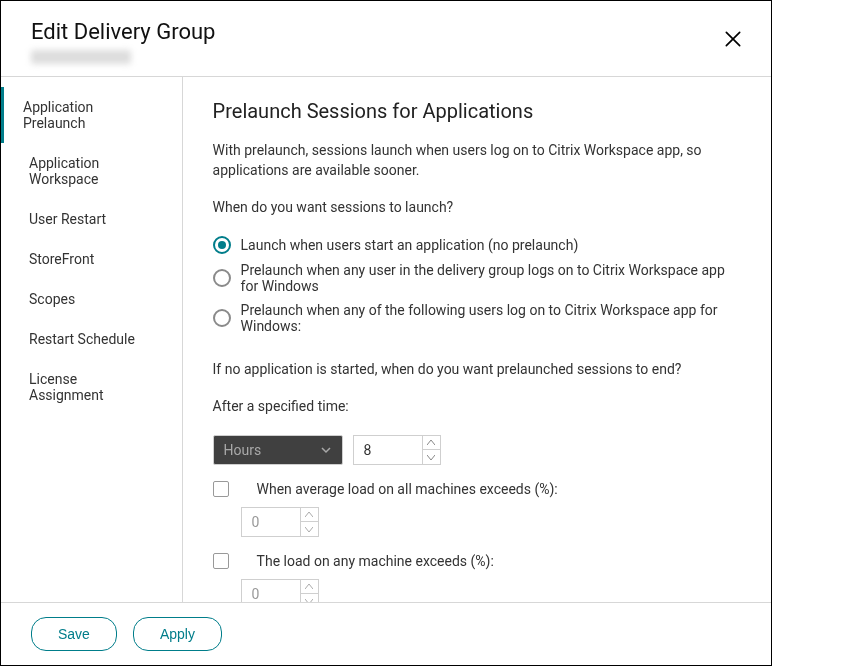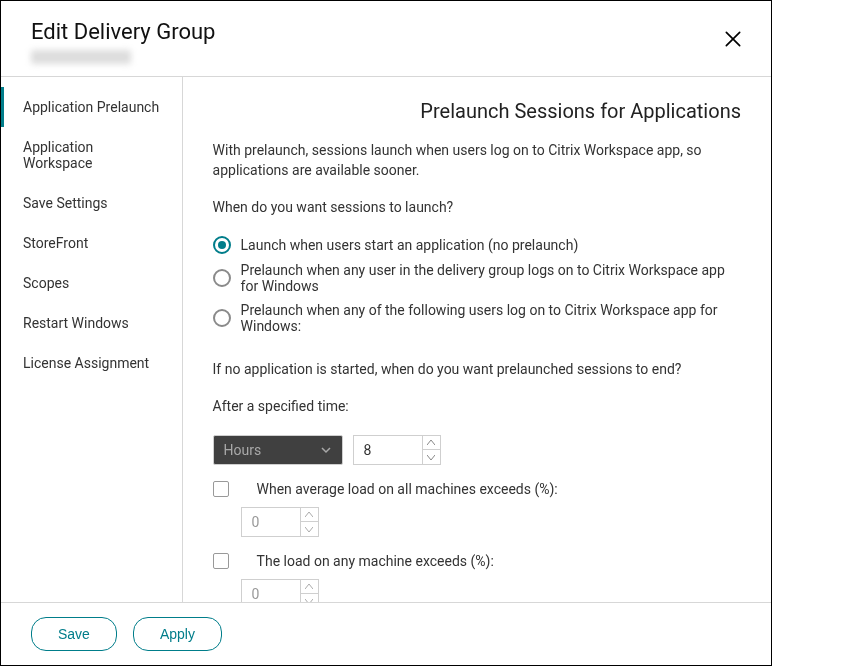--- a/index.html
+++ b/index.html
@@ -52,41 +52,40 @@
     display: flex;
     border-top: 1px solid #d7d7d7;
     overflow: hidden;
   }
   .sidebar {
     width: 240px;
     border-right: 1px solid #d7d7d7;
     padding-top: 10px;
   }
   .sidebar-item {
-    padding: 12px 22px;
+    padding: 12px 28px;
     cursor: pointer;
     color: #333;
     font-size: 14px;
   }
   .sidebar-item.active {
     border-left: 3px solid #007d8a;
     padding-left: 19px;
     color: #333;
   }
   .main {
     flex: 1 1 auto;
     padding: 22px 30px 20px 30px;
     overflow: auto;
   }
   .main h2 {
     margin: 0 0 18px 0;
     font-size: 20px;
     font-weight: 400;
     color: #222;
-    text-align: right;
   }
   .main p { margin: 0 0 18px 0; line-height: 1.4; color: #333; }
   .prompt { margin: 0 0 10px 0; color: #333; }
   .radio-row {
     display: flex;
     align-items: center;
     margin: 8px 0;
     gap: 10px;
   }
   .radio {
@@ -206,30 +205,30 @@
 
   <div class="body">
     <div class="sidebar">
       <div class="sidebar-item active">
         <span>Application Prelaunch</span>
       </div>
       <div class="sidebar-item">
         <span>Application Workspace</span>
       </div>
       <div class="sidebar-item">
-        <span>Save Settings</span>
+        <span>User Restart</span>
       </div>
       <div class="sidebar-item">
         <span>StoreFront</span>
       </div>
       <div class="sidebar-item">
         <span>Scopes</span>
       </div>
       <div class="sidebar-item">
-        <span>Restart Windows</span>
+        <span>Restart Schedule</span>
       </div>
       <div class="sidebar-item">
         <span>License Assignment</span>
       </div>
     </div>
 
     <div class="main">
       <h2>Prelaunch Sessions for Applications</h2>
       <p>With prelaunch, sessions launch when users log on to Citrix Workspace app, so applications are available sooner.</p>
 

